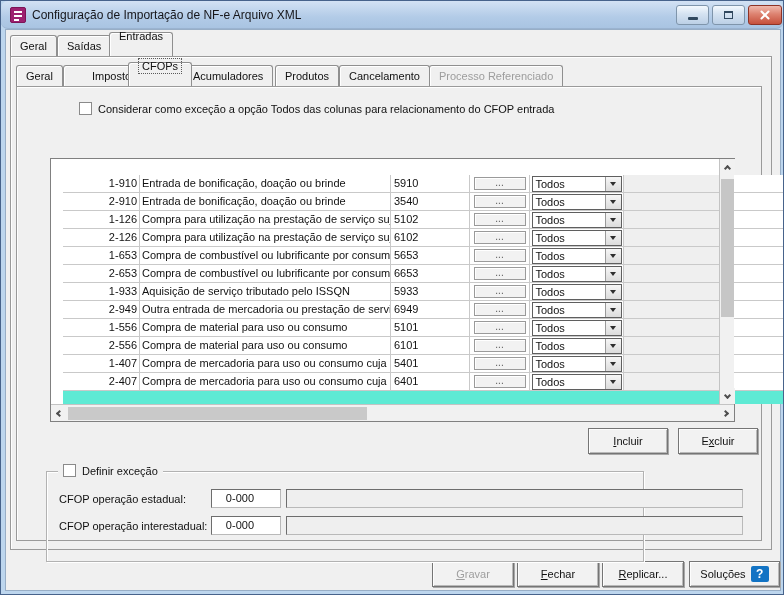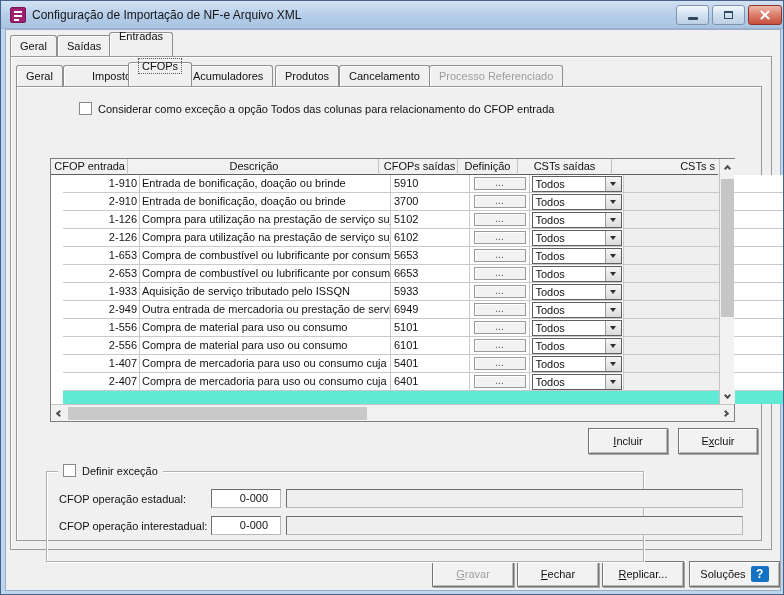--- a/index.html
+++ b/index.html
@@ -6,20 +6,21 @@
   html,body { width:784px; height:595px; font-family:"Liberation Sans", sans-serif; }
   #window {
     position:absolute; left:0; top:0; width:784px; height:595px;
     background:#bdd6ee; border:1px solid #47638b; overflow:hidden;
   }
   
   .titlebar {
     position:absolute; left:0; top:0; width:100%; height:28px;
     background:linear-gradient(#d3e2f4, #b2cbe7 60%, #a9c4e2);
     border-bottom:1px solid #9ab3d0;
+    border-radius:7px;
   }
   .win-icon {
     position:absolute; left:9px; top:6px; width:16px; height:16px;
     background:#9d2170; border:1px solid #7c1456; border-radius:2px;
   }
   .win-icon i { position:absolute; left:3px; right:3px; height:2px; background:#fff; }
   .win-icon i:nth-child(1){top:3px;} .win-icon i:nth-child(2){top:7px;} .win-icon i:nth-child(3){top:11px; right:6px;}
   .title-text { position:absolute; left:31px; top:7px; font-size:12px; color:#16161a; }
   .winbtn {
     position:absolute; top:4px; width:33px; height:20px; border-radius:3px;
@@ -134,21 +135,21 @@
   .groupbox-label {
     position:absolute; left:11px; top:-8px; background:#f0f0f0; padding:0 5px;
     display:flex; align-items:center; gap:6px; font-size:11px; color:#111;
   }
   .field-row { position:absolute; left:12px; display:flex; align-items:center; font-size:11px; color:#111; }
   .field-label { width:152px; }
   .input {
     height:19px; border:1px solid; border-color:#6d6d6d #b9b9b9 #b9b9b9 #6d6d6d;
     font-size:11px; line-height:17px;
   }
-  .input.small { width:70px; background:#fff; text-align:right; padding-right:12px; }
+  .input.small { width:70px; background:#fff; text-align:right; padding-right:26px; }
   .input.wide { width:457px; background:#efefef; margin-left:5px; }
 </style>
 </head>
 <body>
 
 <div id="window">
 
   <div class="titlebar">
     <div class="win-icon">
         <i></i>
@@ -207,28 +208,20 @@
       </div>
 
     <div class="page" style="left:10px; top:56px; width:746px; height:455px; z-index:4;">
 
       <div class="cb-row" style="left:26px; top:15px;">
         <span class="checkbox"></span>
         <span>Considerar como exceção a opção Todos das colunas para relacionamento do CFOP entrada</span>
       </div>
 
       <div class="grid">
-        <div class="grid-head">
-          <div class="gh-cell c0">CFOP entrada</div>
-          <div class="gh-cell c1">Descrição</div>
-          <div class="gh-cell c2">CFOPs saídas</div>
-          <div class="gh-cell c3">Definição</div>
-          <div class="gh-cell c4">CSTs saídas</div>
-          <div class="gh-cell c5">CSTs s</div>
-        </div>
         <div class="grid-body" id="grid-body">
   <div class="grow">
     <div class="gcell c0">1-910</div>
     <div class="gcell c1">Entrada de bonificação, doação ou brinde</div>
     <div class="gcell c2">5910</div>
     <div class="gcell c3">
       <div class="dots-btn">...</div>
     </div>
     <div class="gcell c4">
       <div class="combo">
@@ -237,21 +230,21 @@
                     <span class="tri-down"></span>
                   </span>
       </div>
     </div>
     <div class="gcell c5"></div>
   </div>
 
   <div class="grow">
     <div class="gcell c0">2-910</div>
     <div class="gcell c1">Entrada de bonificação, doação ou brinde</div>
-    <div class="gcell c2">3700</div>
+    <div class="gcell c2">3540</div>
     <div class="gcell c3">
       <div class="dots-btn">...</div>
     </div>
     <div class="gcell c4">
       <div class="combo">
         <span class="val">Todos</span>
         <span class="drop">
                     <span class="tri-down"></span>
                   </span>
       </div>

